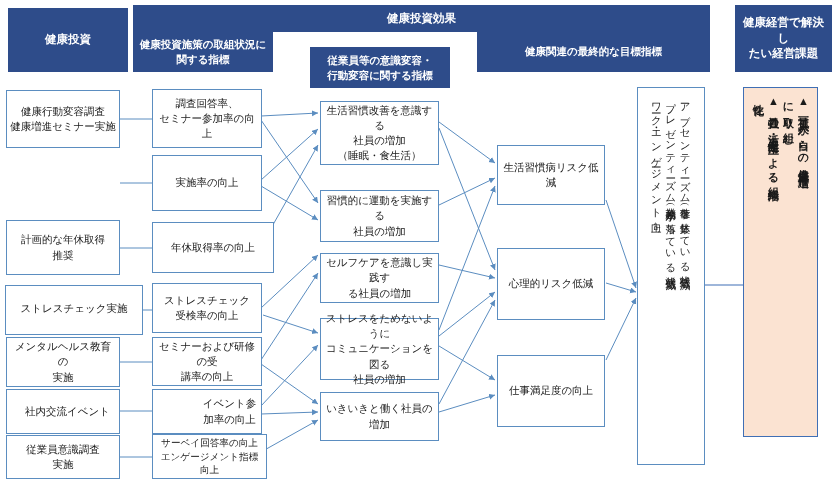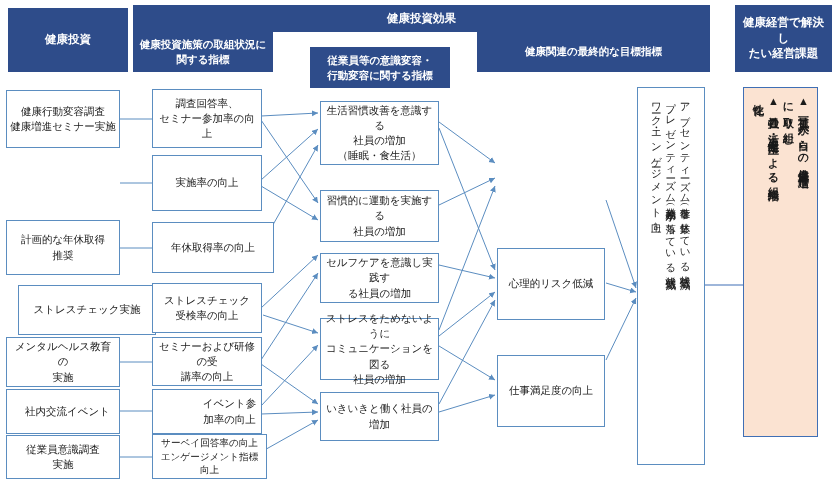--- a/index.html
+++ b/index.html
@@ -181,21 +181,21 @@
   </div>
 
   <div class="node" style="left:6px;top:90px;width:114px;height:58px;">
     <span>健康行動変容調査
 健康増進セミナー実施</span>
     </div>
   <div class="node" style="left:6px;top:220px;width:114px;height:55px;">
     <span>計画的な年休取得
 推奨</span>
     </div>
-  <div class="node" style="left:18px;top:285px;width:138px;height:50px;">
+  <div class="node" style="left:5px;top:285px;width:138px;height:50px;font-family:Liberation Mono, monospace;">
     <span>ストレスチェック実施</span>
     </div>
   <div class="node" style="left:6px;top:337px;width:114px;height:50px;">
     <span>メンタルヘルス教育の
 実施</span>
     </div>
   <div class="node" style="left:6px;top:389px;width:114px;height:45px;padding-left:12px;">
     <span>社内交流イベント</span>
     </div>
   <div class="node" style="left:6px;top:435px;width:114px;height:44px;">
@@ -244,20 +244,23 @@
     </div>
   <div class="node" style="left:320px;top:318px;width:119px;height:62px;">
     <span>ストレスをためないように
 コミュニケーションを図る
 社員の増加</span>
     </div>
   <div class="node" style="left:320px;top:392px;width:119px;height:49px;">
     <span>いきいきと働く社員の増加</span>
     </div>
 
+  <div class="node" style="left:497px;top:145px;width:108px;height:60px;">
+    <span>生活習慣病リスク低減</span>
+    </div>
   <div class="node" style="left:497px;top:248px;width:108px;height:72px;">
     <span>心理的リスク低減</span>
     </div>
   <div class="node" style="left:497px;top:355px;width:108px;height:72px;">
     <span>仕事満足度の向上</span>
     </div>
 
   <div class="vpanel" style="left:637px;top:87px;width:68px;height:378px;">
     <div class="vline">アブセンティーズム（仕事を休業している状態）低減</div>
     <div class="vline">プレゼンティーズム（業務効率が落ちている状態）低減</div>

